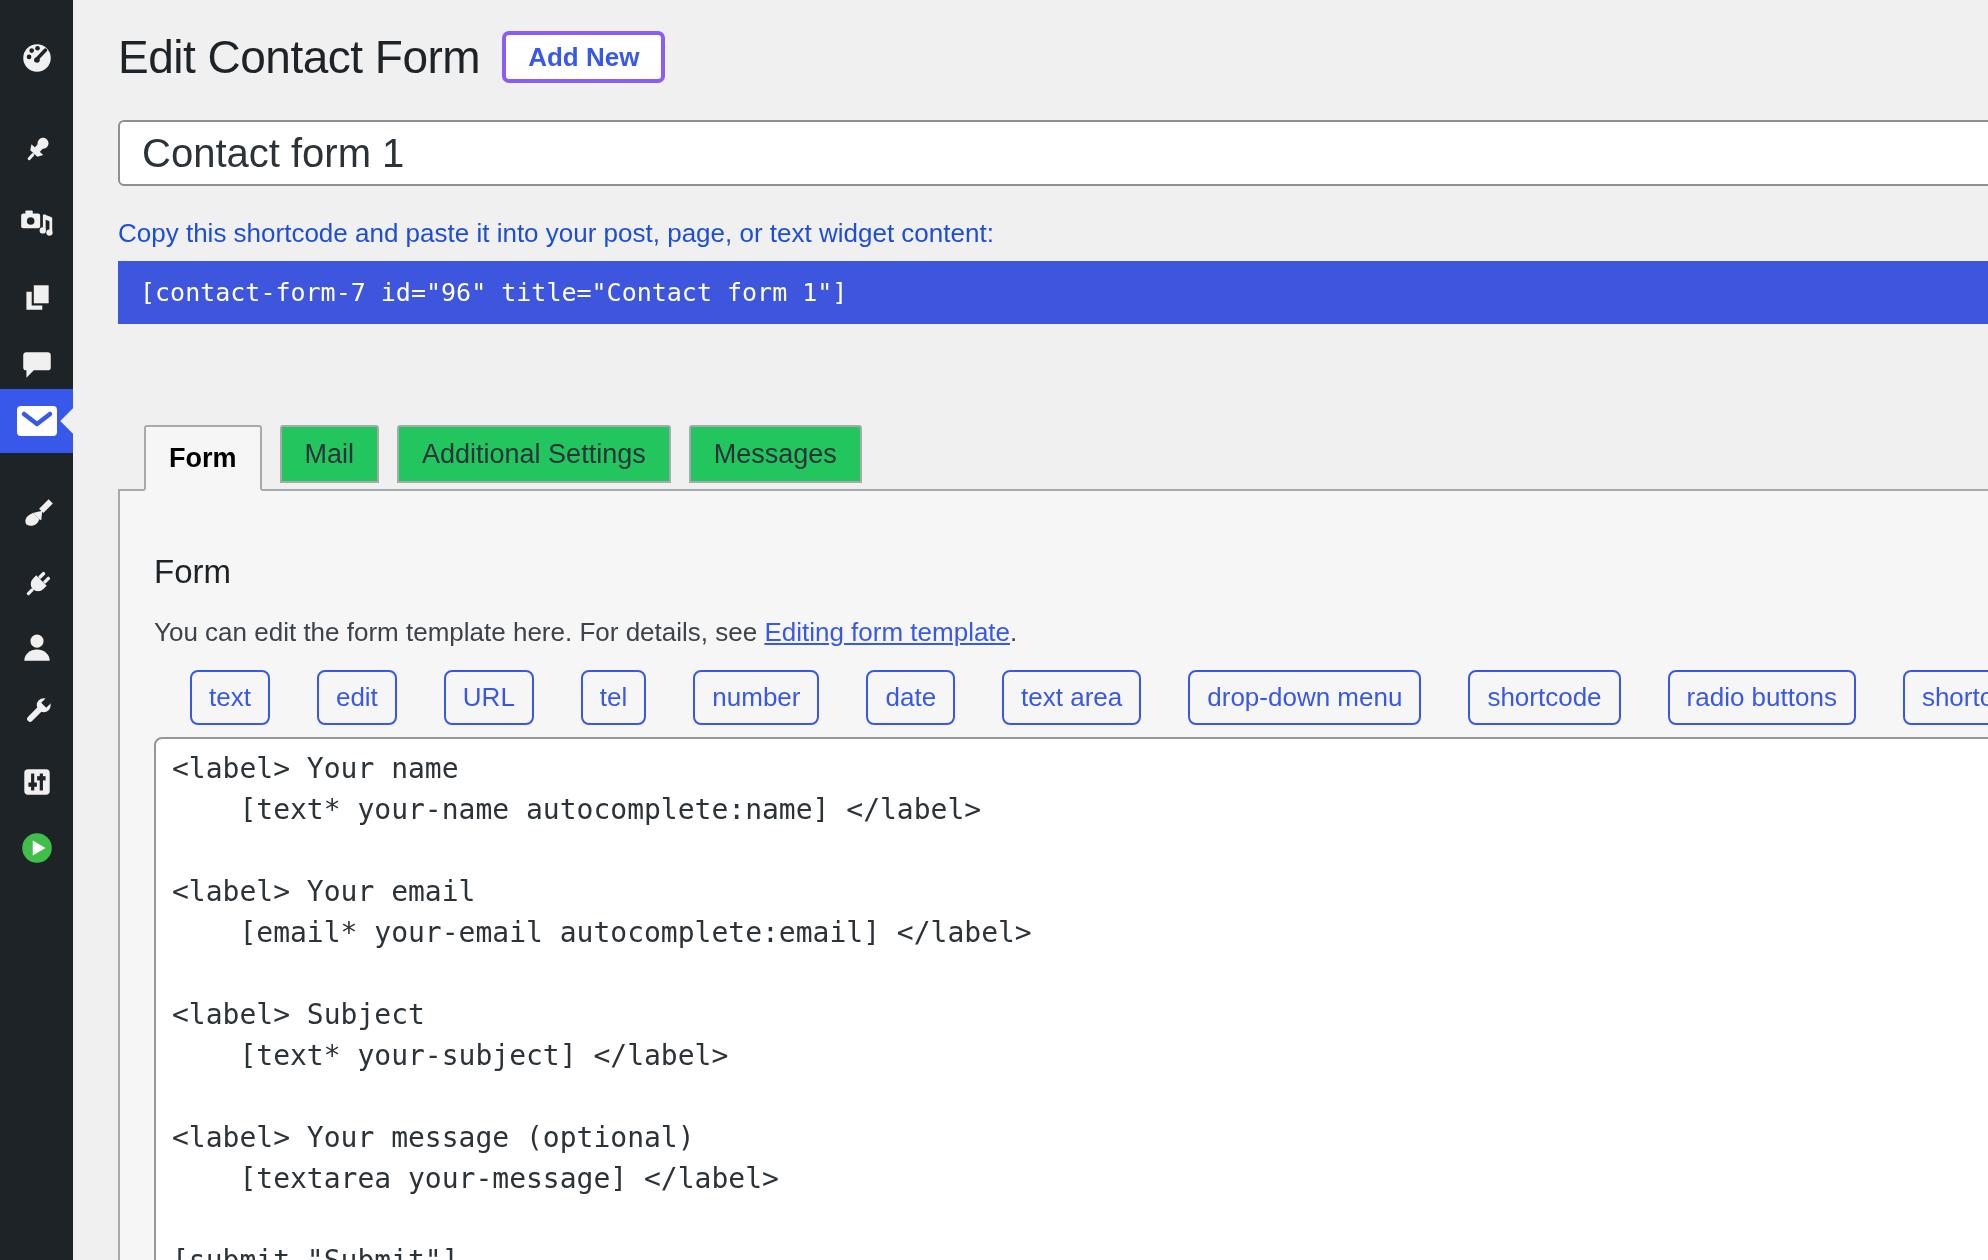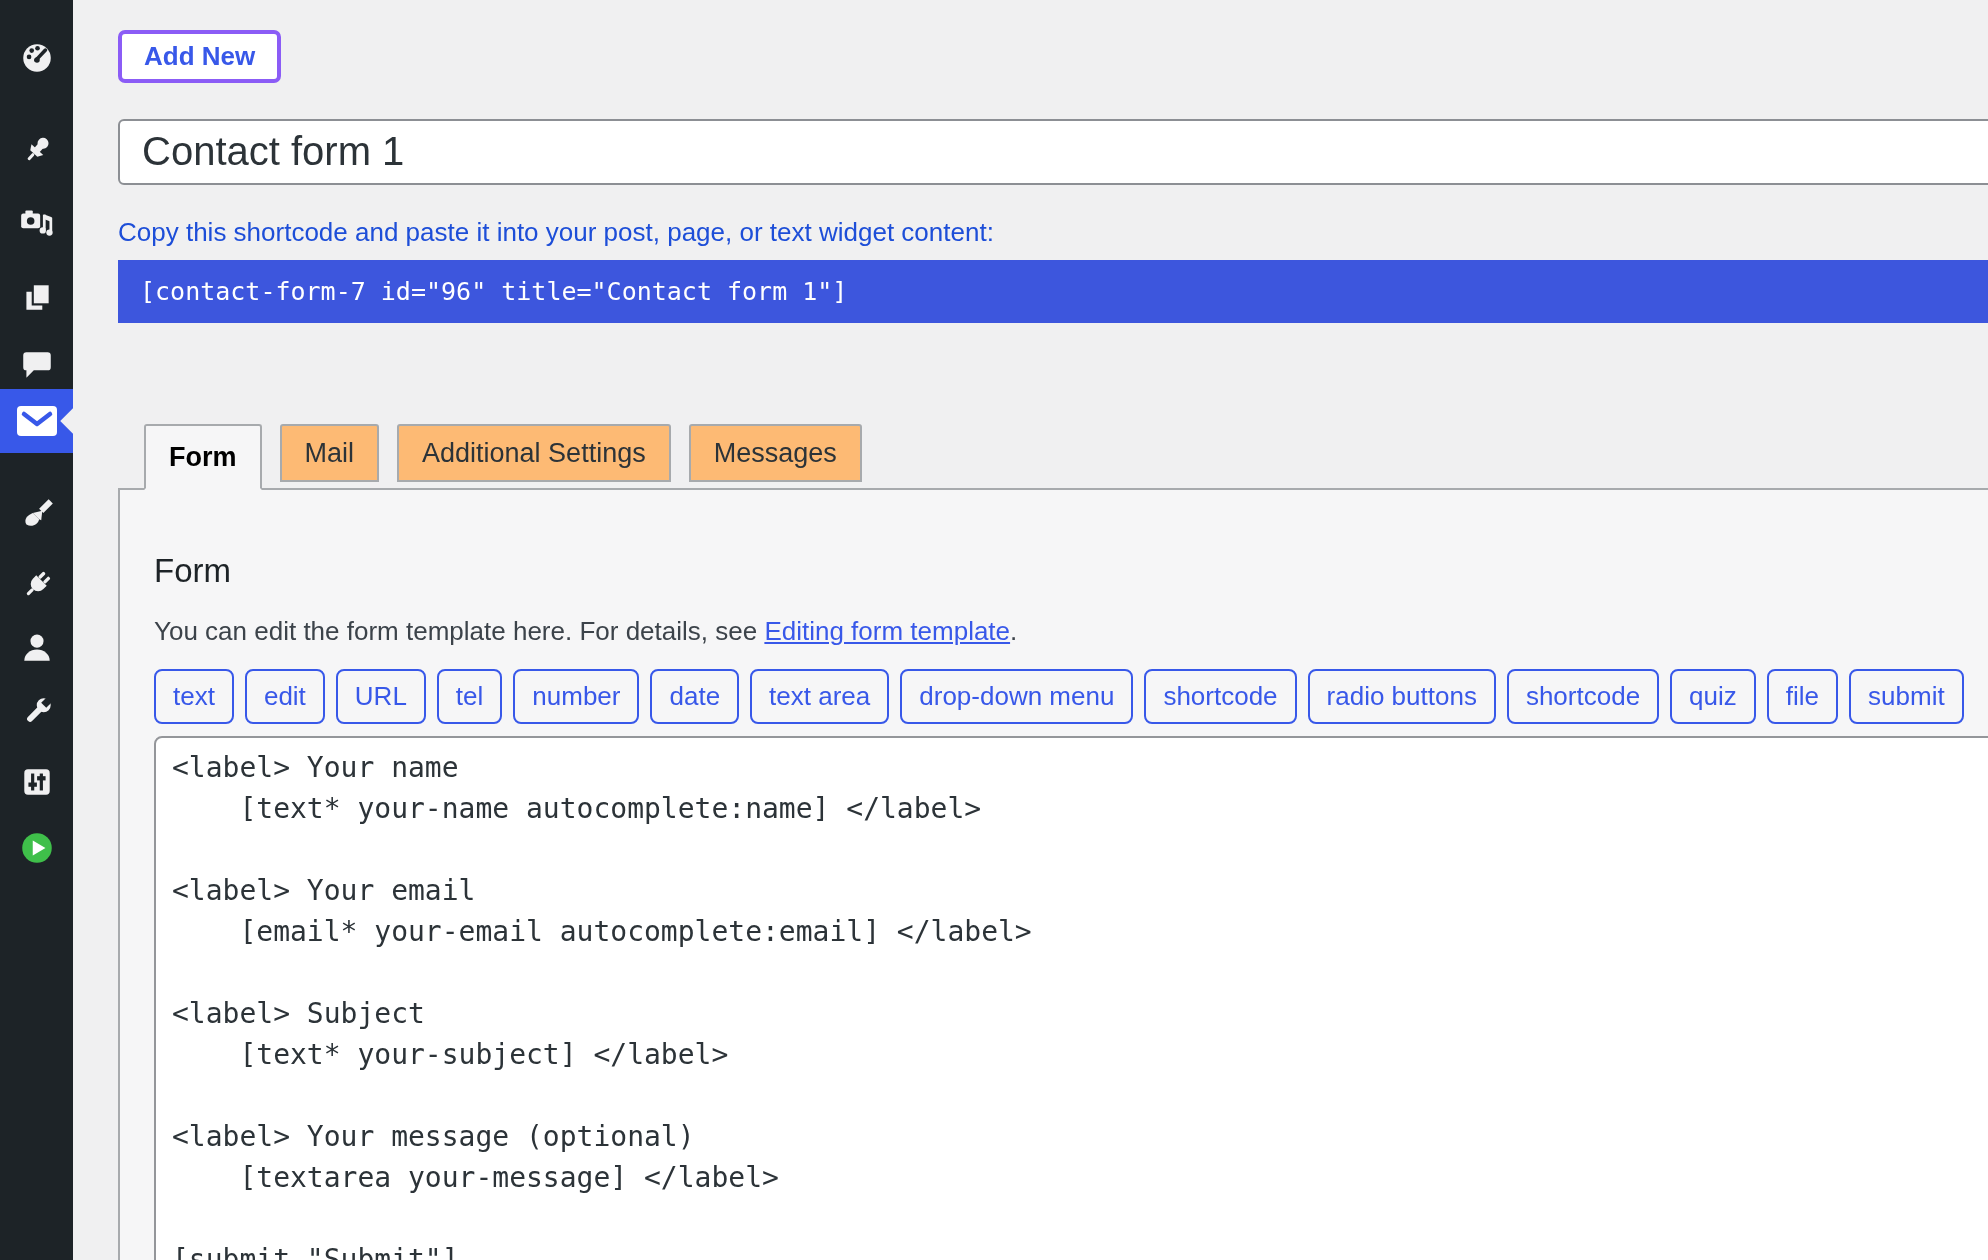--- a/index.html
+++ b/index.html
@@ -49,42 +49,42 @@
     font-family:"DejaVu Sans Mono","Liberation Mono",monospace;
     font-size:25px; line-height:63px; padding:0 22px;
     white-space:pre; overflow:hidden; cursor:text;
   }
   
   .editor-wrap { margin-top:101px; }
   .tabs { display:flex; align-items:flex-start; gap:18px; padding-left:26px;
           position:relative; z-index:2; margin-bottom:-2px; }
   .tab {
     font-family:"Liberation Sans", sans-serif;
-    font-size:27px; color:#2c3338; background:#fdba74;
+    font-size:27px; color:#2c3338; background:#22c55e;
     border:2px solid #a7aaad; border-radius:3px 3px 0 0;
     height:58px; padding:0 23px; line-height:54px; cursor:pointer;
   }
   .tab.active {
     height:66px; background:#f6f6f7; border-bottom:2px solid #f6f6f7;
     font-weight:700; color:#000000;
   }
   .editor-panel {
     background:#f6f6f7; border:2px solid #a7aaad;
     width:calc(100% + 60px); min-height:840px;
     padding:0 0 40px 34px;
   }
   .panel-heading { margin-top:62px; font-size:33px; font-weight:500; color:#1d2327; }
   .panel-desc { margin-top:26px; font-size:26px; color:#3c434a; }
   .panel-desc a { color:#3858e9; text-decoration:underline; cursor:pointer; }
   .tag-row { margin-top:22px; display:flex; flex-wrap:nowrap; gap:11px; }
   .tag-btn {
     font-family:"Liberation Sans", sans-serif;
     font-size:26px; color:#3858e9; background:transparent;
     border:2px solid #3858e9; border-radius:8px;
-    height:55px; padding:0 17px; line-height:51px; cursor:pointer; white-space:nowrap;
+    height:55px; padding:0 17px; line-height:51px; cursor:pointer; white-space:nowrap;margin-left:36px;
   }
   .form-template {
     display:block; margin-top:12px; width:calc(100% - 14px); height:560px;
     background:#ffffff; border:2px solid #94969a; border-radius:8px;
     font-family:"DejaVu Sans Mono","Liberation Mono",monospace;
     font-size:28px; line-height:41px; color:#2c3338;
     padding:9px 16px; white-space:pre; resize:none; overflow:hidden;
   }
 </style>
 </head>
@@ -212,20 +212,21 @@
             <path d="M14 11 L26 18 L14 25 Z" fill="#ffffff"></path>
           </svg>
         </span>
       </div>
     </div>
 </nav>
 
 <main class="content">
 
   <div class="title-row">
+    <h1 class="page-title">Edit Contact Form</h1>
     <button class="add-new-btn">Add New</button>
   </div>
 
   <input class="form-title-input" type="text" value="Contact form 1" style="">
 
   <p class="shortcode-caption">Copy this shortcode and paste it into your post, page, or text widget content:</p>
 
   <div class="shortcode-field">[contact-form-7 id="96" title="Contact form 1"]</div>
 
   <div class="editor-wrap">

